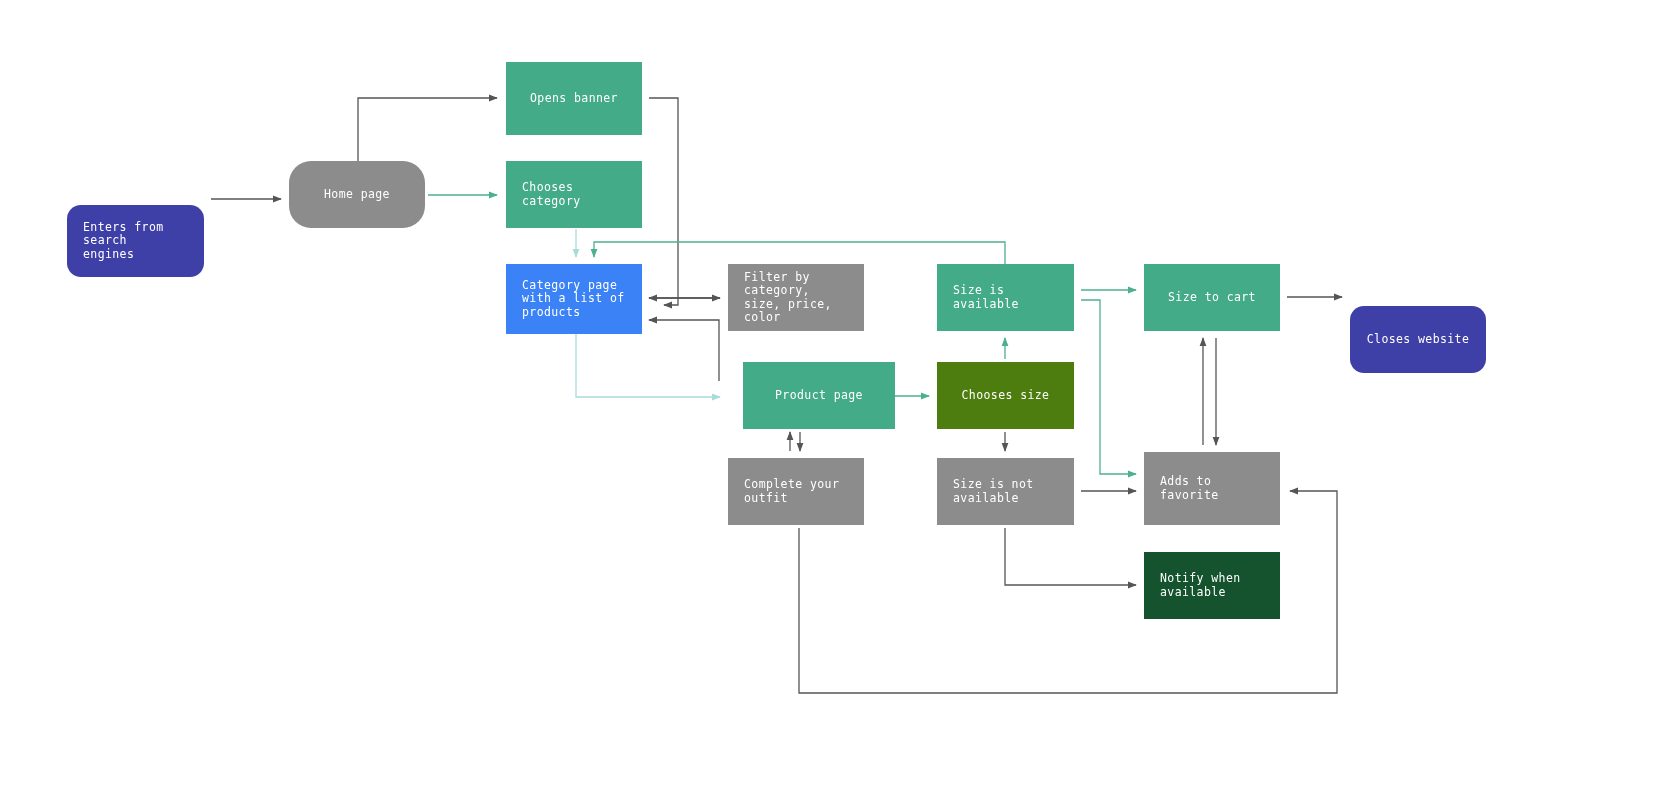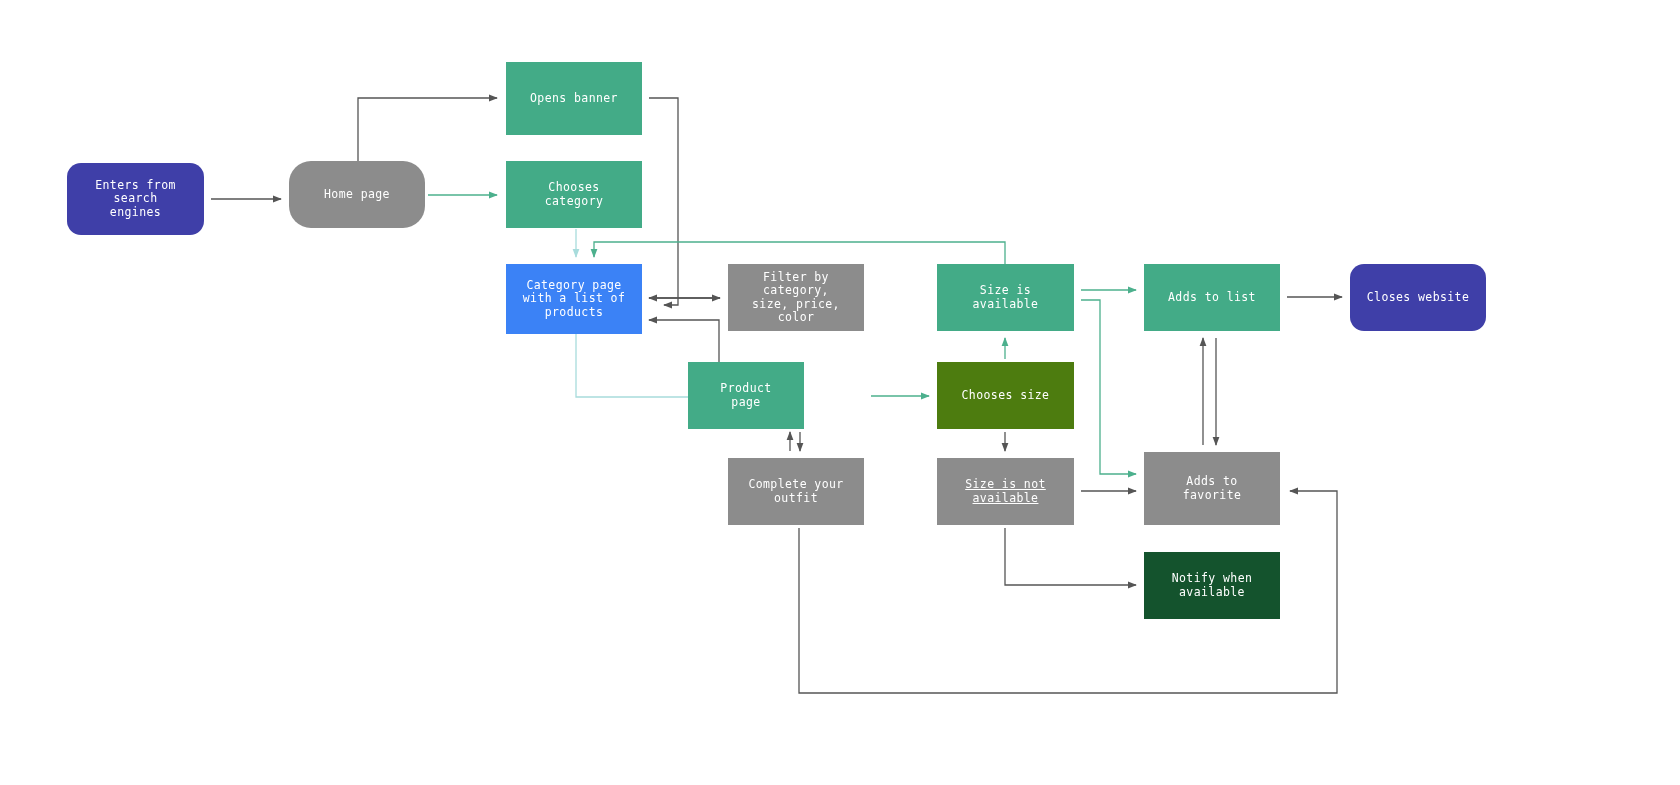--- a/index.html
+++ b/index.html
@@ -23,32 +23,32 @@
     top: 0;
     width: 1680px;
     height: 785px;
     pointer-events: none;
   }
   .node {
     position: absolute;
     display: flex;
     align-items: center;
     justify-content: center;
-    text-align: center;
     color: #ffffff;
     font-size: 11.5px;
     line-height: 1.15;
     letter-spacing: 0.4px;
     box-sizing: border-box;
     padding: 2px 16px;
     white-space: pre-line;
     z-index: 2;
   }
   .node.terminal {
     border-radius: 14px;
+    margin-top: 42px;
   }
 </style>
 </head>
 <body>
 
 <div id="canvas">
   <svg id="edge-layer" viewBox="0 0 1680 785" width="1680" height="785">
       <defs>
         <marker id="ah0" viewBox="0 0 10 10" refX="9" refY="5" markerWidth="7" markerHeight="7" orient="auto-start-reverse">
           <path d="M 0 1.2 L 10 5 L 0 8.8 z" fill="#555555"></path>
@@ -87,21 +87,21 @@
 <div class="node terminal" style="left: 67px; top: 163px; width: 137px; height: 72px; background: rgb(63, 63, 168);"><span>Enters from search
 engines</span></div>
     <div class="node" style="left: 289px; top: 161px; width: 136px; height: 67px; background: rgb(140, 140, 140); border-radius: 22px;"><span>Home page</span></div>
     <div class="node" style="left: 506px; top: 62px; width: 136px; height: 73px; background: rgb(67, 171, 135);"><span>Opens banner</span></div>
     <div class="node" style="left: 506px; top: 161px; width: 136px; height: 67px; background: rgb(67, 171, 135);"><span>Chooses category</span></div>
     <div class="node" style="left: 506px; top: 264px; width: 136px; height: 70px; background: #3b82f6;"><span>Category page
 with a list of products</span></div>
     <div class="node" style="left: 728px; top: 264px; width: 136px; height: 67px; background: rgb(140, 140, 140);"><span>Filter by category,
 size, price, color</span></div>
     <div class="node" style="left: 937px; top: 264px; width: 137px; height: 67px; background: rgb(67, 171, 135);"><span>Size is available</span></div>
-    <div class="node" style="left: 1144px; top: 264px; width: 136px; height: 67px; background: rgb(67, 171, 135);"><span>Adds to list</span></div>
+    <div class="node" style="left: 1144px; top: 264px; width: 136px; height: 67px; background: rgb(67, 171, 135);"><span>Size to cart</span></div>
     <div class="node terminal" style="left: 1350px; top: 264px; width: 136px; height: 67px; background: rgb(63, 63, 168);"><span>Closes website</span></div>
-    <div class="node" style="left: 688px; top: 362px; width: 116px; height: 67px; background: rgb(67, 171, 135);"><span>Product page</span></div>
+    <div class="node" style="left: 743px; top: 362px; width: 152px; height: 67px; background: rgb(67, 171, 135);"><span>Product page</span></div>
     <div class="node" style="left: 937px; top: 362px; width: 137px; height: 67px; background: #4d7c0f;"><span>Chooses size</span></div>
     <div class="node" style="left: 728px; top: 458px; width: 136px; height: 67px; background: rgb(140, 140, 140);"><span>Complete your outfit</span></div>
-    <div class="node" style="left: 937px; top: 458px; width: 137px; height: 67px; background: rgb(140, 140, 140); text-decoration: underline;"><span>Size is not available</span></div>
+    <div class="node" style="left: 937px; top: 458px; width: 137px; height: 67px; background: rgb(140, 140, 140);"><span>Size is not available</span></div>
     <div class="node" style="left: 1144px; top: 452px; width: 136px; height: 73px; background: rgb(140, 140, 140);"><span>Adds to favorite</span></div>
     <div class="node" style="left: 1144px; top: 552px; width: 136px; height: 67px; background: #14532d;"><span>Notify when available</span></div>
   </div>
 
 </body></html>

